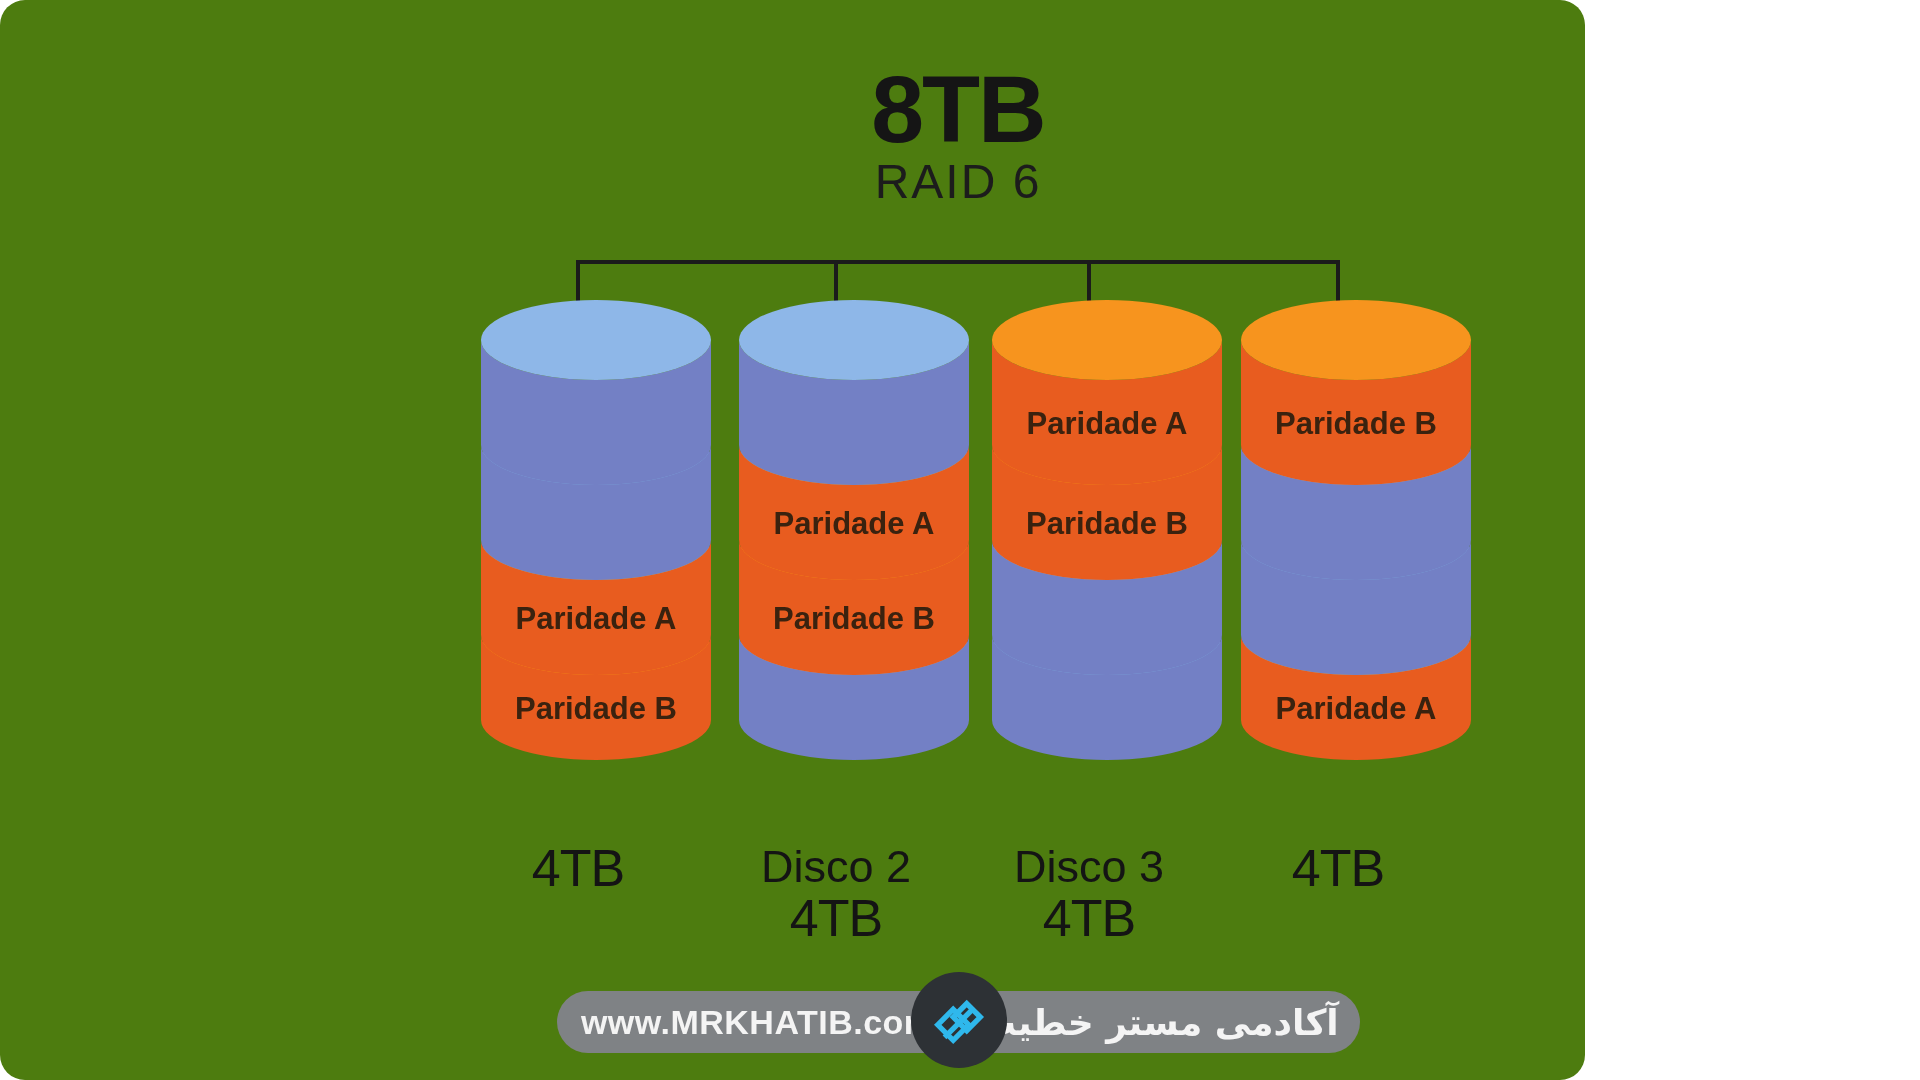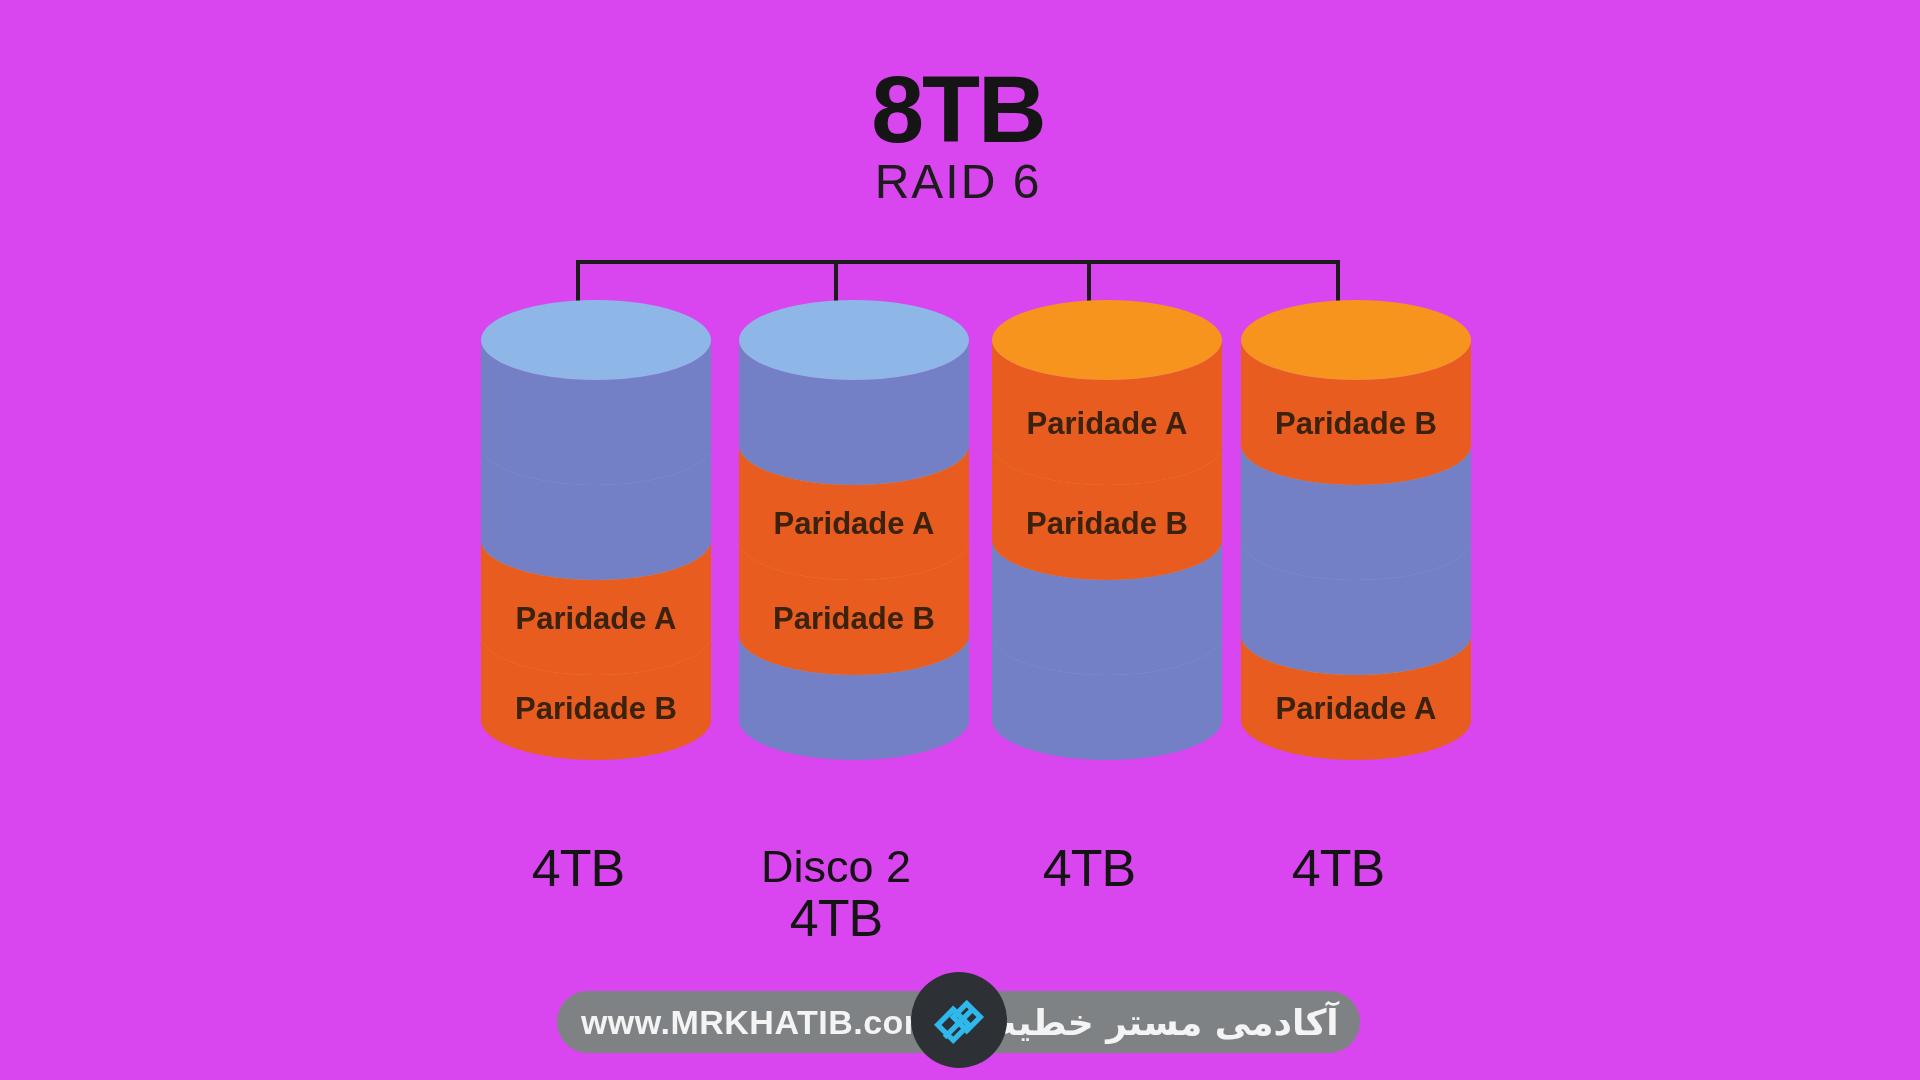--- a/index.html
+++ b/index.html
@@ -1,18 +1,18 @@
 <!DOCTYPE html>
 <html><head>
 <meta charset="utf-8">
 <style>
   html,body{margin:0;padding:0;background:#ffffff;}
   #stage{
-    position:relative;width:1920px;height:1080px;background:#d946ef;
-    overflow:hidden;font-family:"Liberation Sans",sans-serif;
+    position:relative;width:1585px;height:1080px;background:#4d7c0f;
+    overflow:hidden;font-family:"Liberation Sans",sans-serif;border-radius:25px;
   }
   
   #title-block{position:absolute;left:758px;top:0;width:400px;text-align:center;}
   #title-capacity{
     position:absolute;left:0;top:62px;width:400px;
     font-size:95px;font-weight:700;color:#151515;letter-spacing:-2px;line-height:1;
   }
   #title-raid{
     position:absolute;left:0;top:158px;width:400px;
     font-size:48px;font-weight:400;color:#1c1c1c;letter-spacing:2px;line-height:1;
@@ -138,18 +138,19 @@
   </div>
 
 <div class="disk-label" style="left: 463px; position: absolute;">
       <div class="dsize">4TB</div>
     </div>
     <div class="disk-label" style="left: 721px; position: absolute;">
       <div class="dname">Disco 2</div>
       <div class="dsize">4TB</div>
     </div>
     <div class="disk-label" style="left: 974px; position: absolute;">
+      <div class="dname">Disco 3</div>
       <div class="dsize">4TB</div>
     </div>
     <div class="disk-label" style="left: 1223px; position: absolute;">
       <div class="dsize">4TB</div>
     </div>
   </div>
 
 </body></html>

